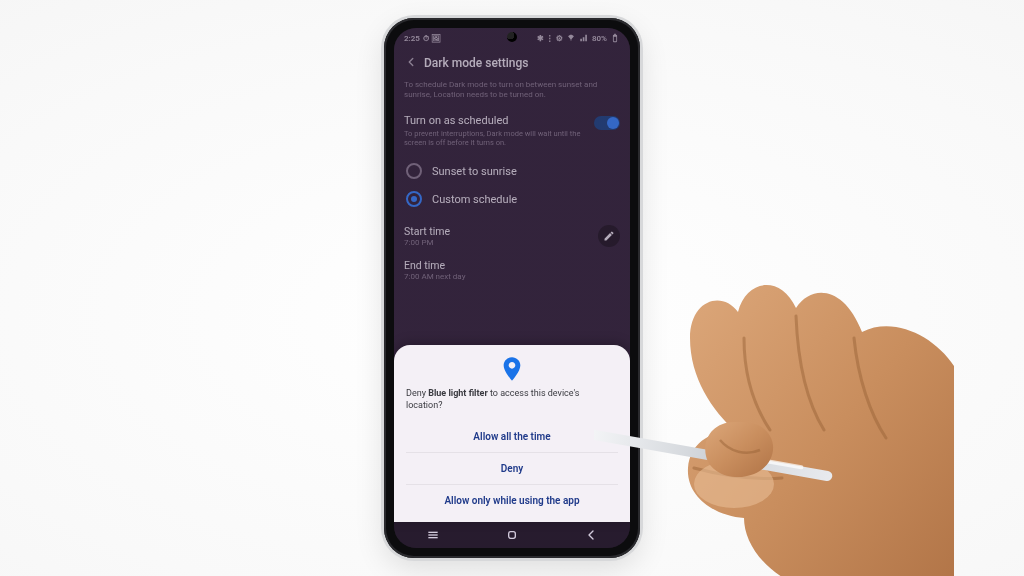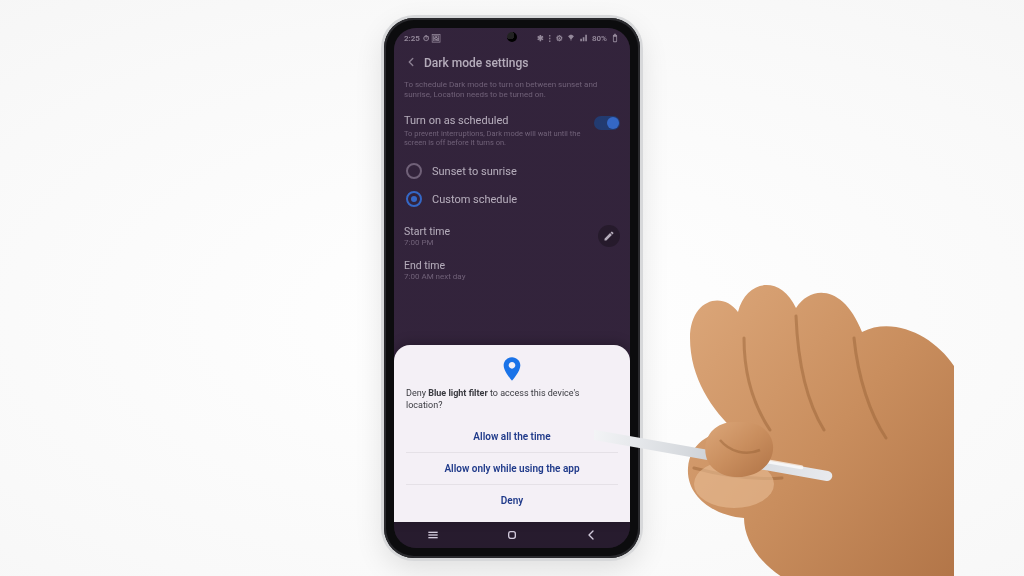--- a/index.html
+++ b/index.html
@@ -247,22 +247,22 @@
         <div class="pin">
           <svg viewBox="0 0 24 28" fill="#1a73e8">
               <path d="M12 0C6.5 0 2 4.4 2 9.8 2 17 12 28 12 28s10-11 10-18.2C22 4.4 17.5 0 12 0zm0 13.6c-2.2 0-4-1.8-4-4s1.8-4 4-4 4 1.8 4 4-1.8 4-4 4z"></path>
             </svg>
         </div>
         <div class="prompt">
           <span>Deny </span><b>Blue light filter</b><span> to access this device's location?</span>
         </div>
         <div class="actions">
           <div class="act">Allow all the time</div>
+          <div class="act">Deny</div>
           <div class="act">Allow only while using the app</div>
-          <div class="act">Deny</div>
         </div>
       </div>
 
       <div class="navbar">
         <div class="nbtn">
           <svg viewBox="0 0 24 24" fill="none" stroke="currentColor" stroke-width="2">
               <line x1="5" y1="8" x2="19" y2="8"></line>
               <line x1="5" y1="12" x2="19" y2="12"></line>
               <line x1="5" y1="16" x2="19" y2="16"></line>
             </svg>

